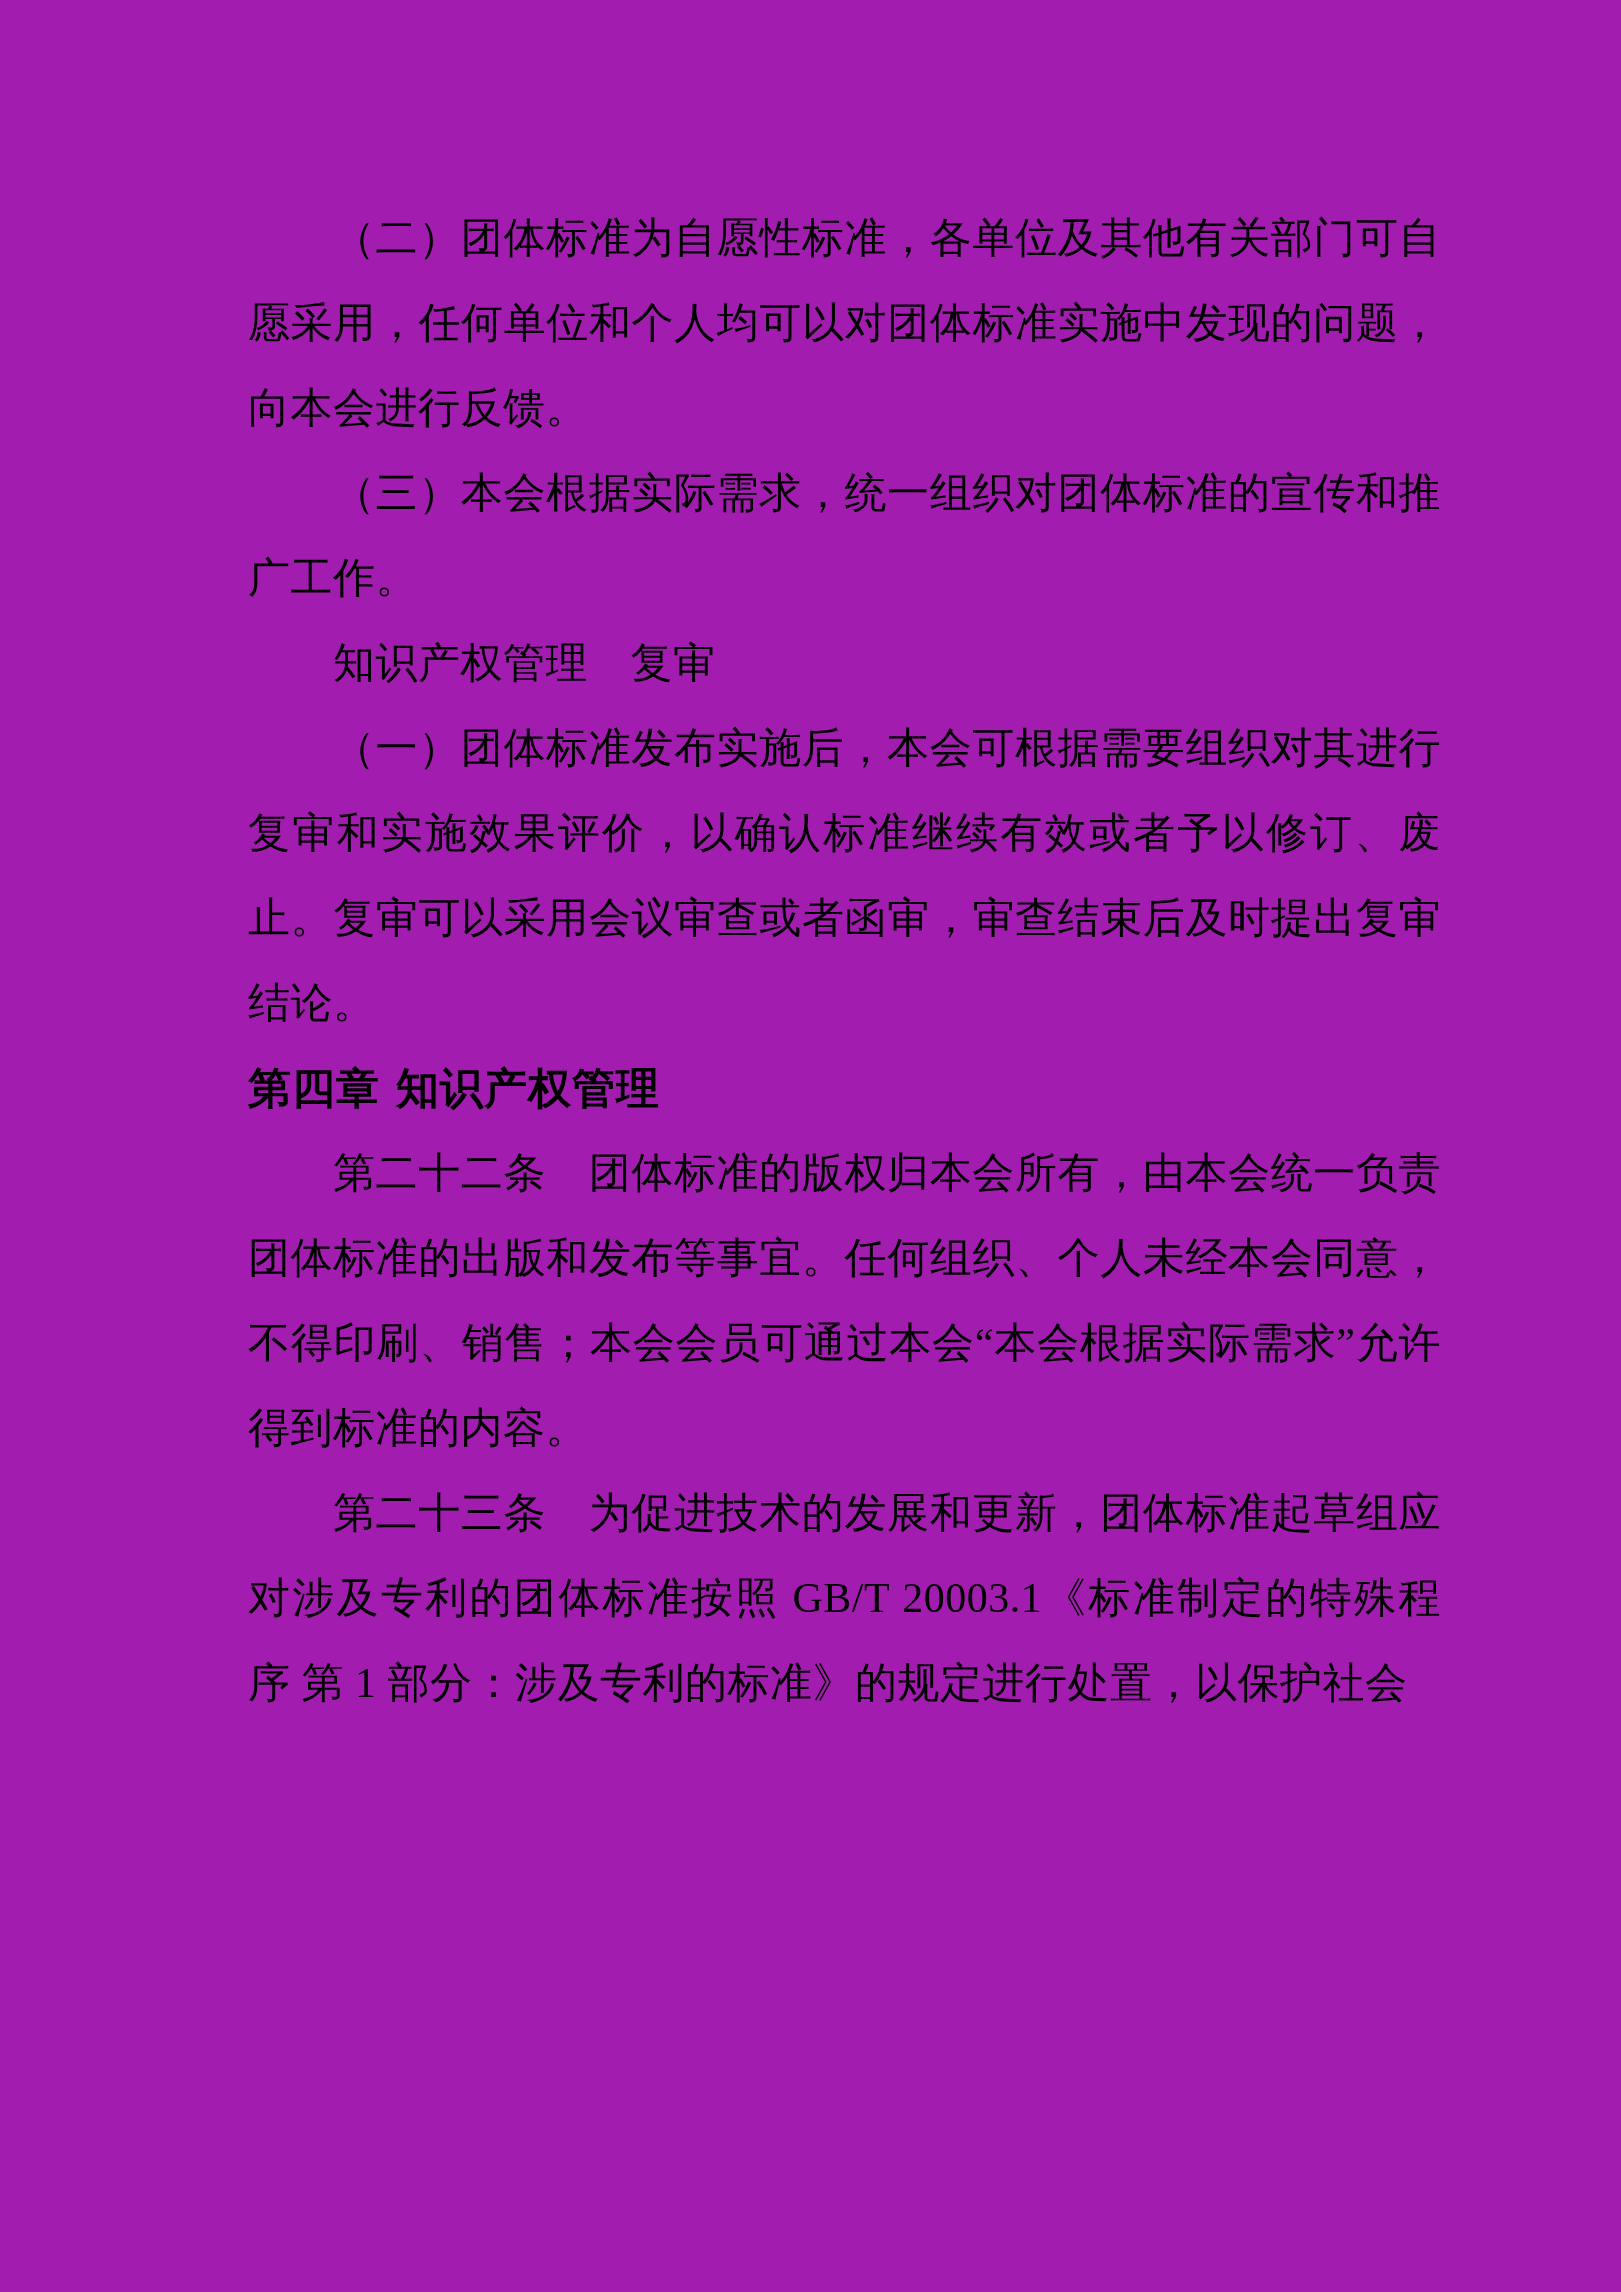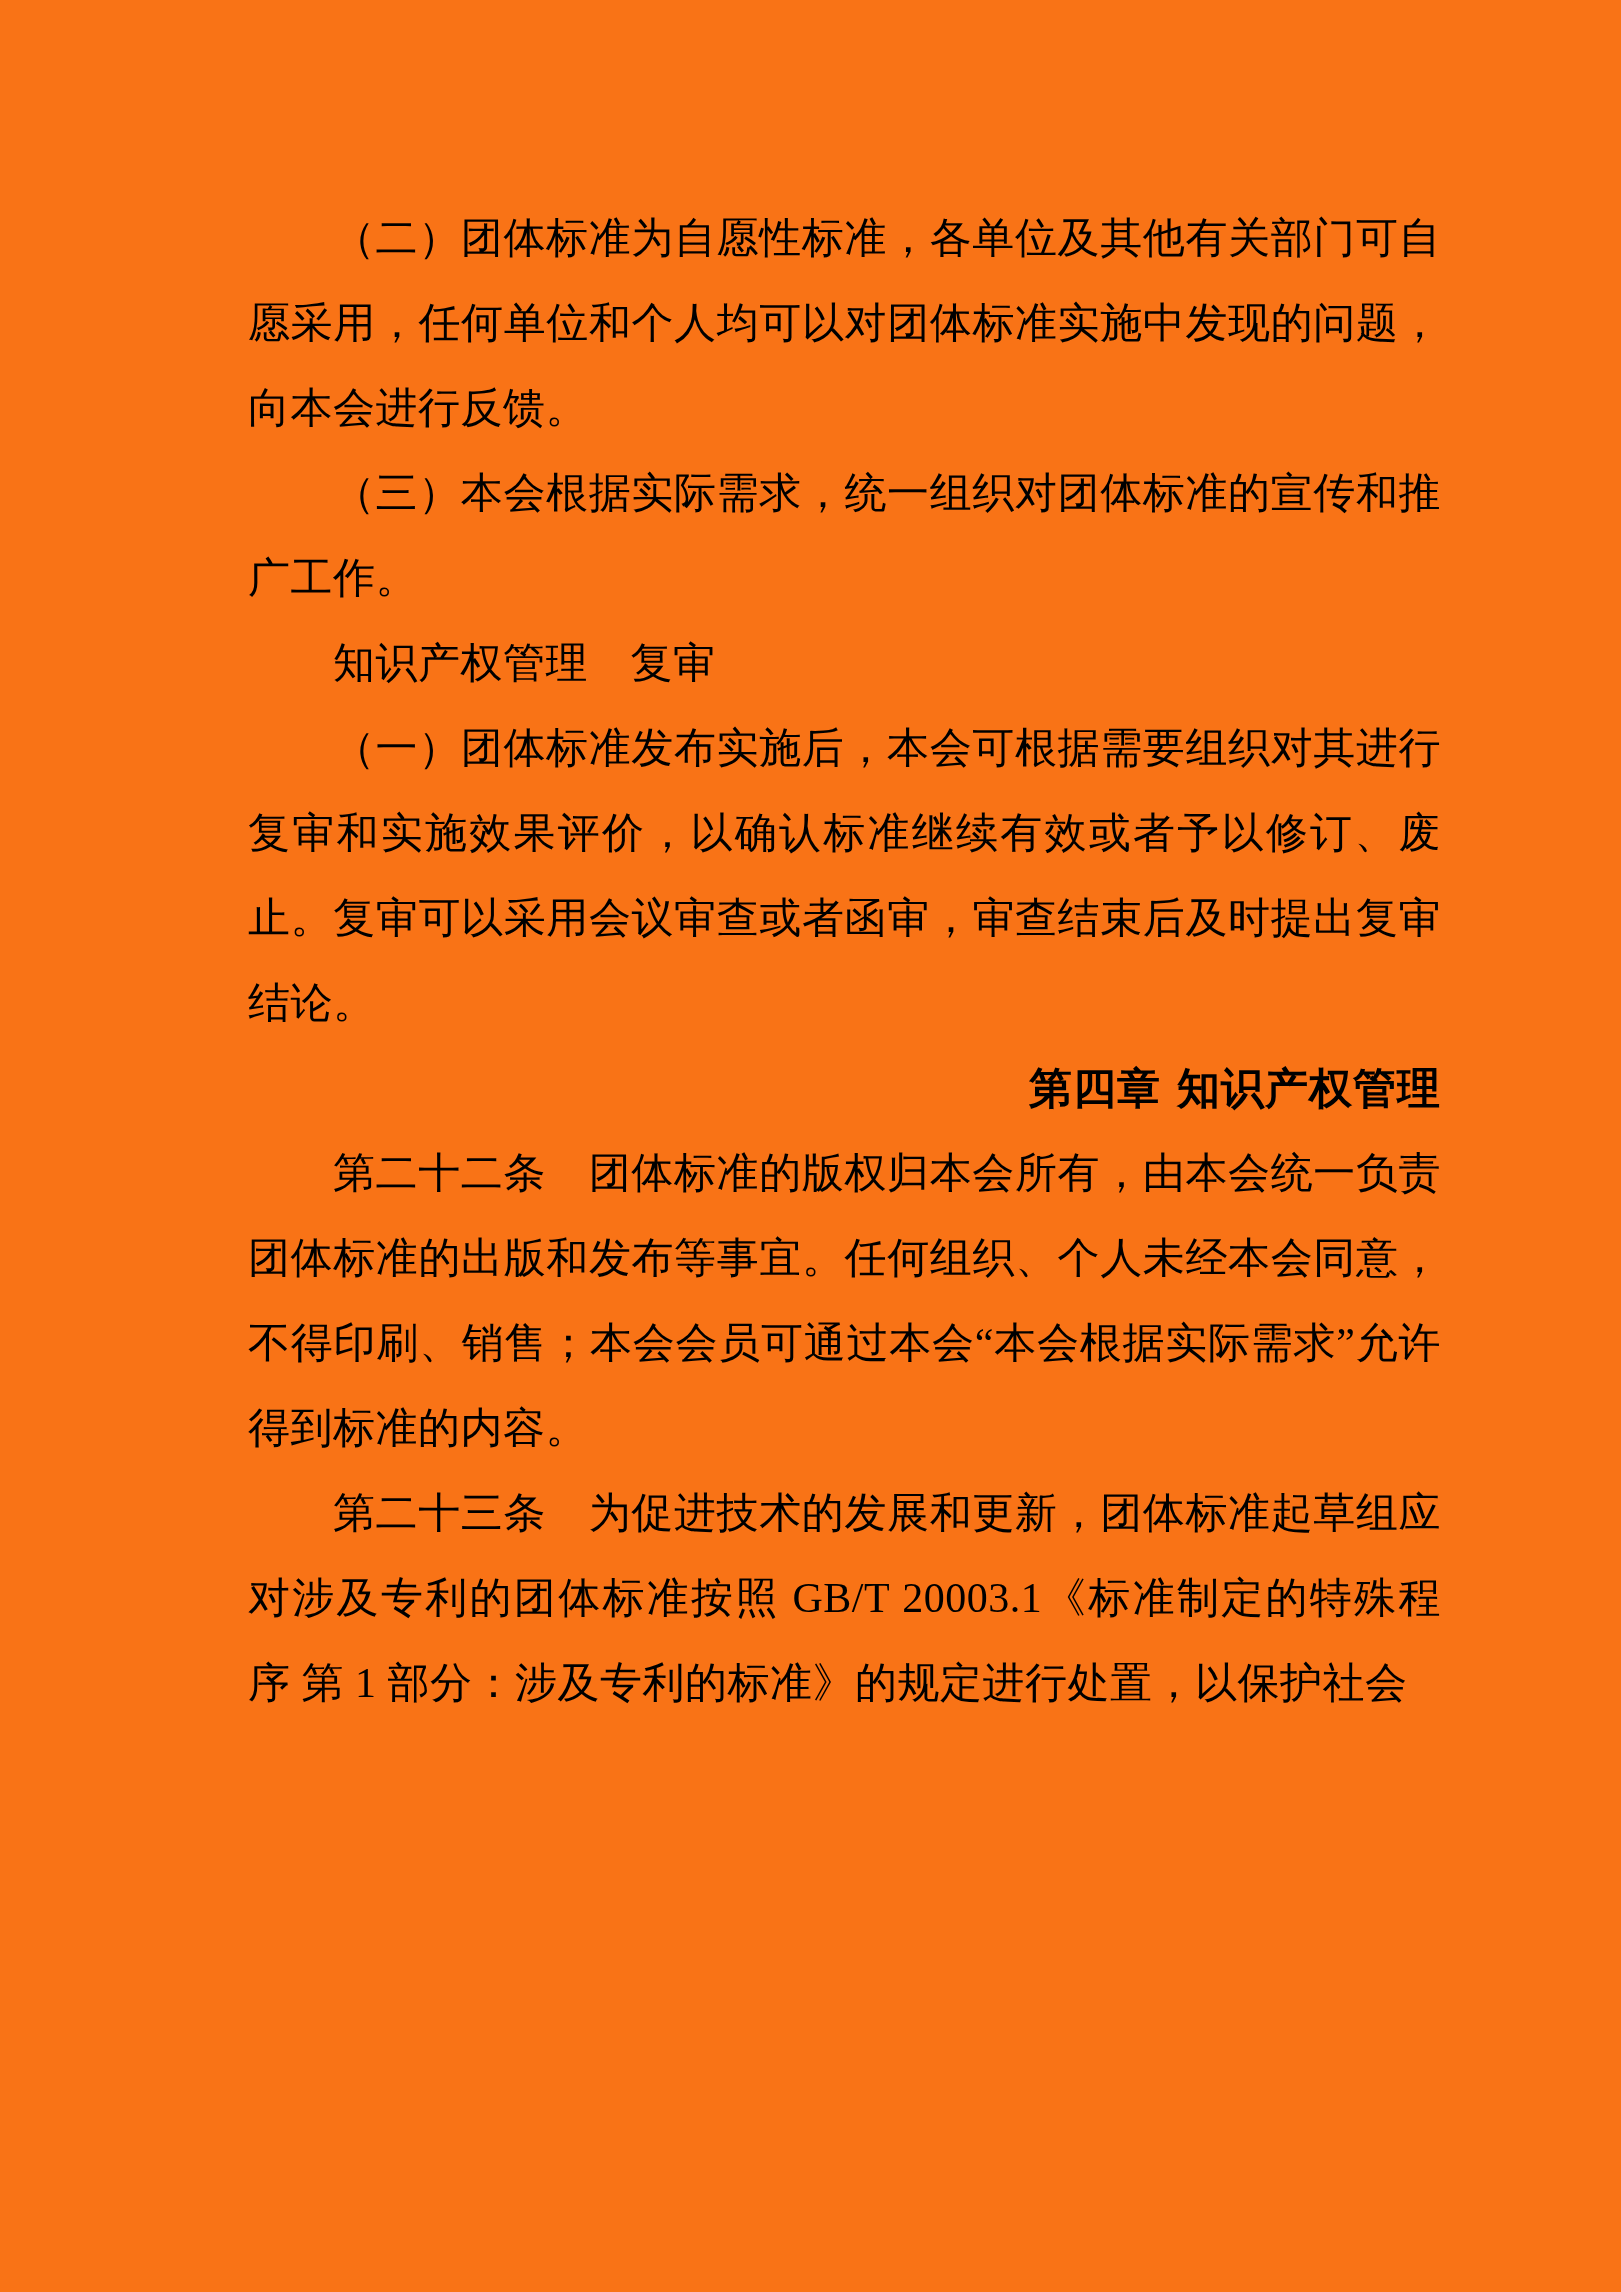--- a/index.html
+++ b/index.html
@@ -4,42 +4,42 @@
 <style>
   html, body {
     margin: 0;
     padding: 0;
     background: #ffffff;
   }
   .page {
     position: relative;
     width: 1621px;
     height: 2293px;
-    background: #f97316;
+    background: #a21caf;
     overflow: hidden;
   }
   .content {
     position: absolute;
     left: 248px;
     top: 196px;
     width: 1193px;
     color: #000000;
     font-family: "Liberation Serif", "DejaVu Serif", serif;
     font-size: 42px;
     line-height: 85px;
     letter-spacing: 0.5px;
     text-align: justify;
   }
   .content p {
     margin: 0;
     padding: 0;
     text-indent: 85px;
   }
   .content p.chapter-heading {
-    text-align: right;
+    text-align: left;
     text-indent: 0;
     font-family: "DejaVu Sans", "Liberation Sans", sans-serif;
     font-weight: bold;
     font-size: 43px;
     letter-spacing: 1px;
   }
 </style>
 </head>
 <body>
 

